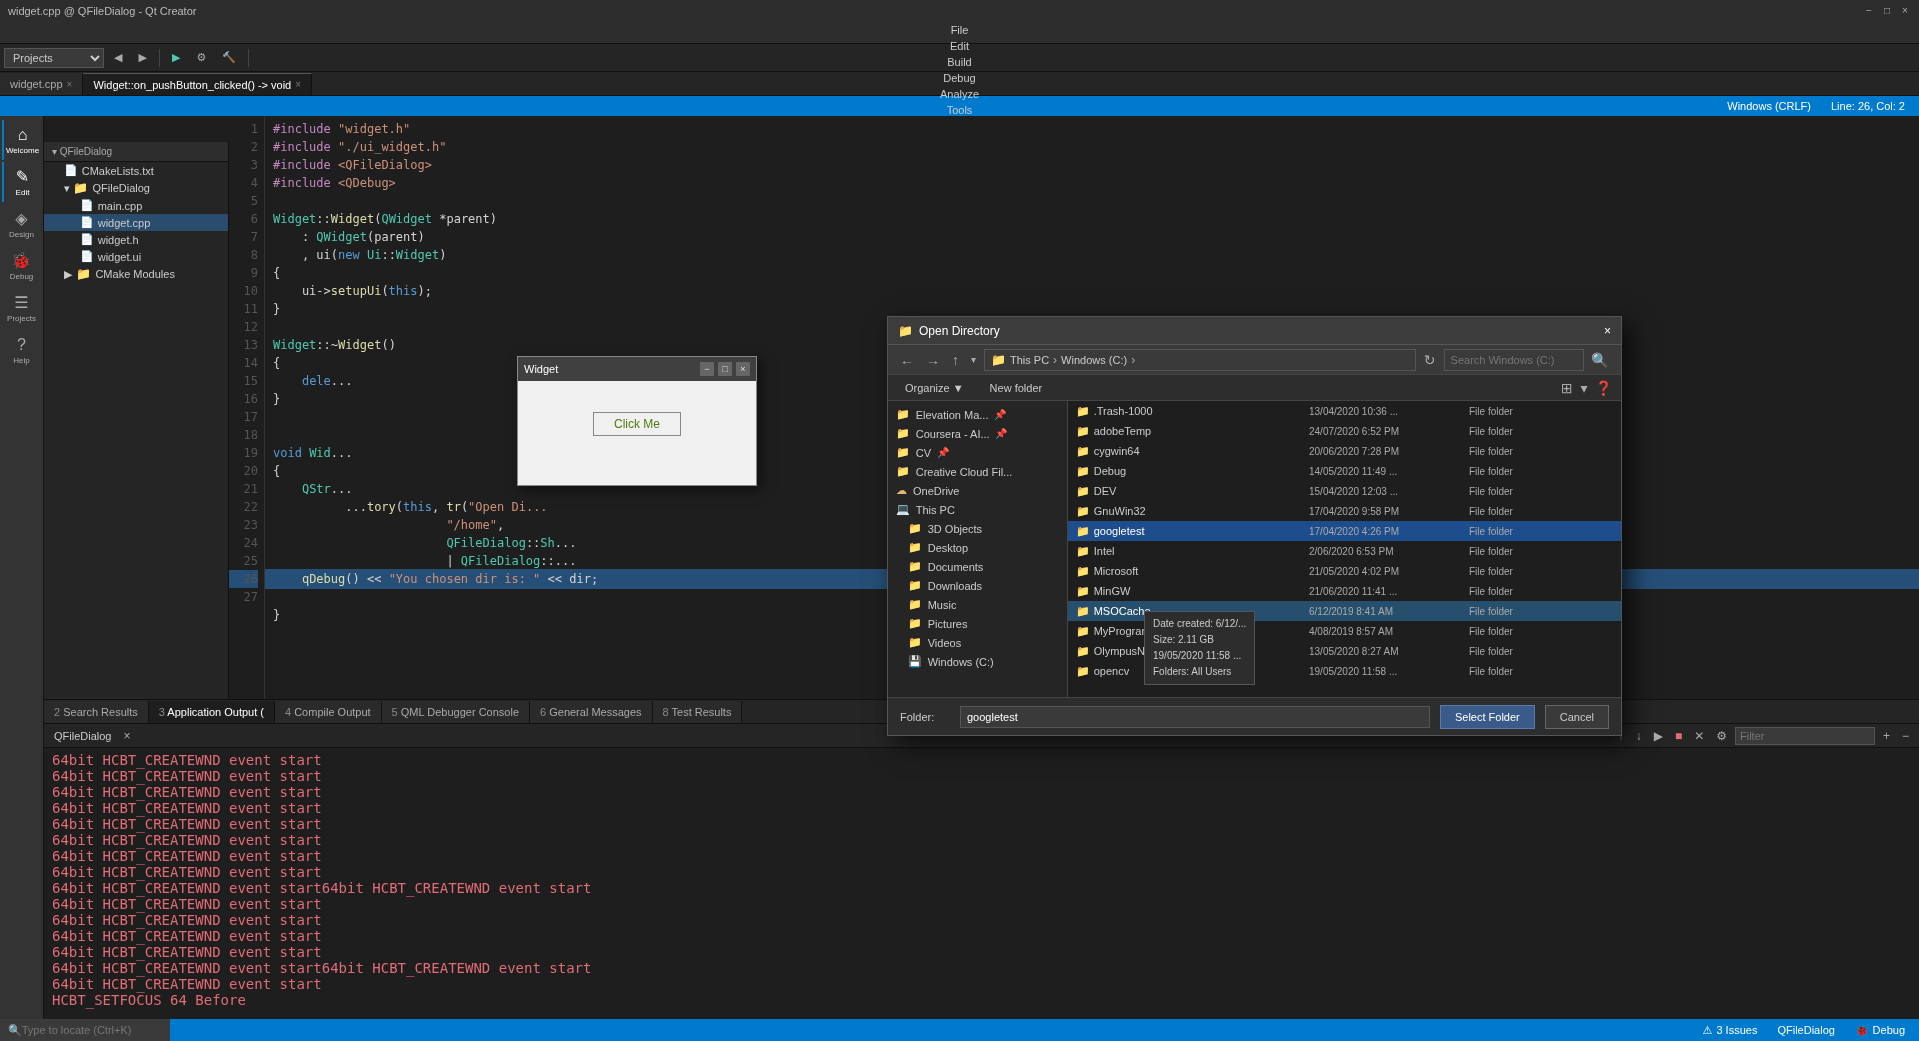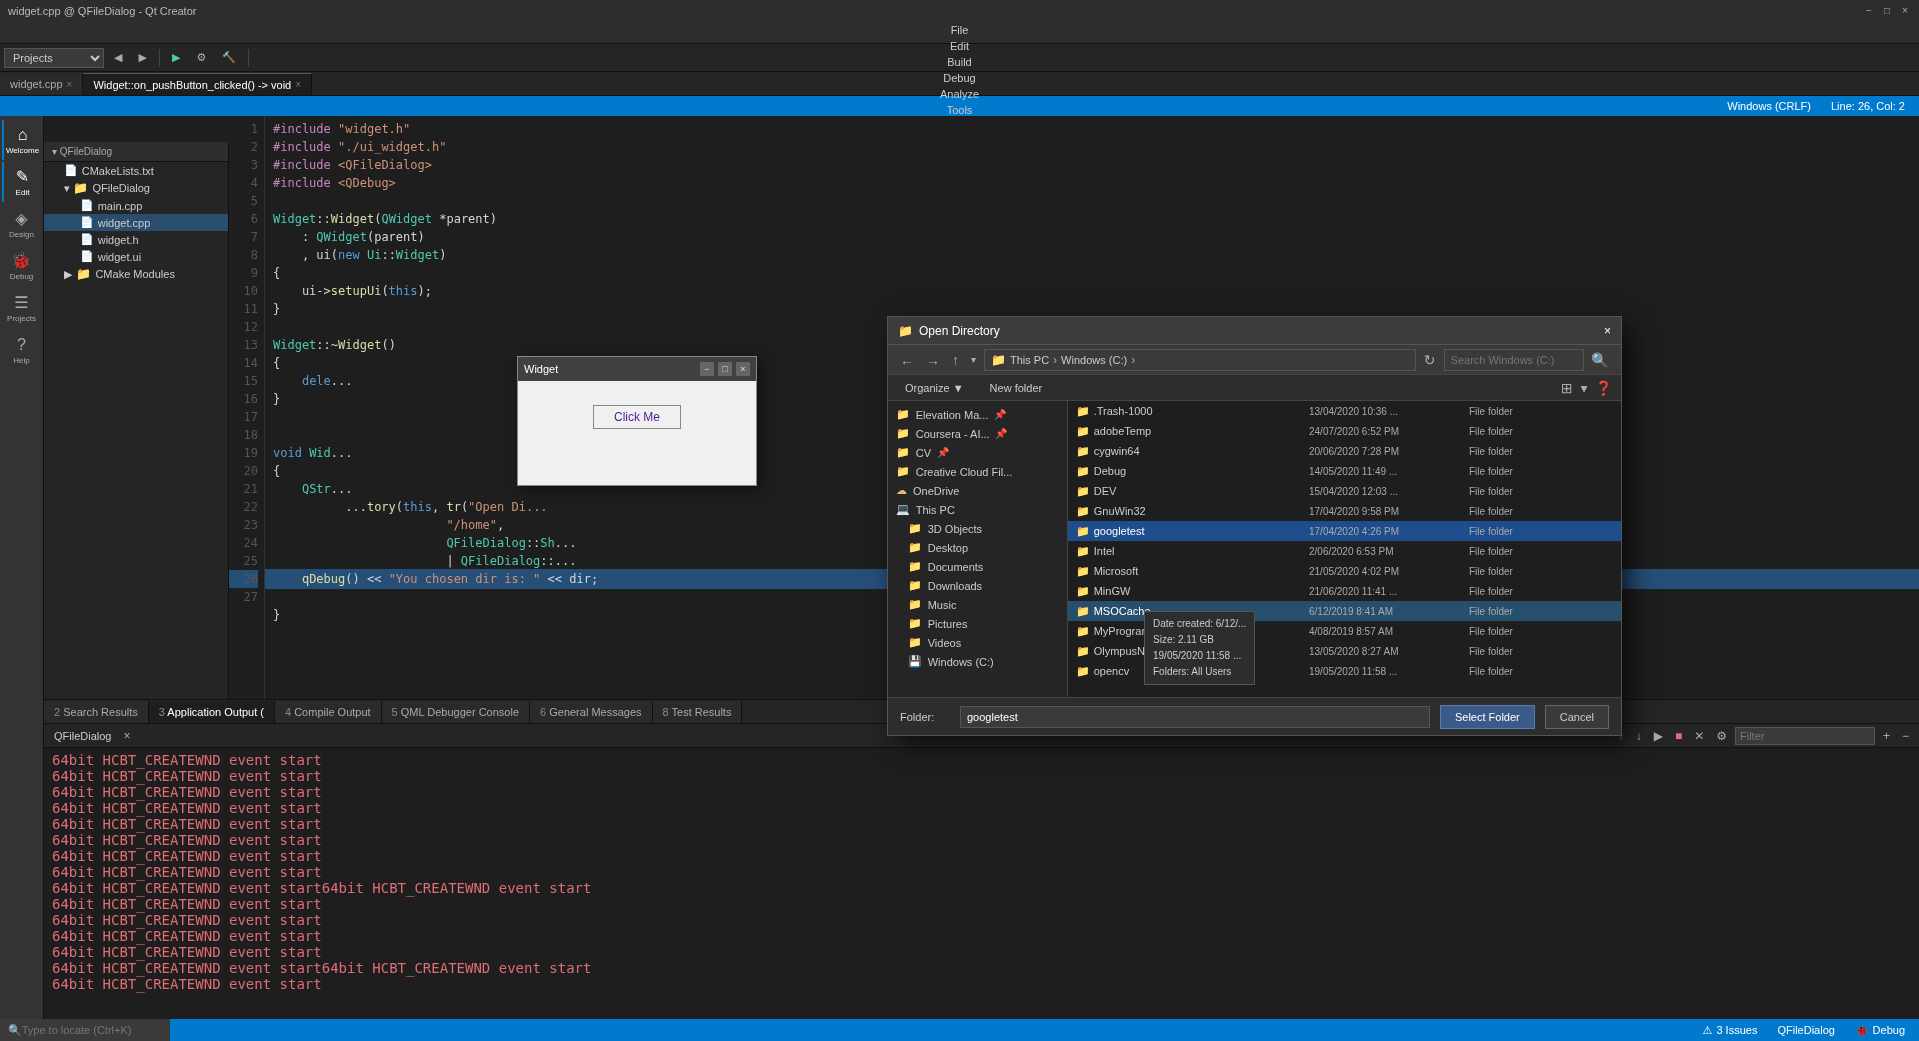--- a/index.html
+++ b/index.html
@@ -350,24 +350,24 @@
     #widget-titlebar .win-btns { display: flex; gap: 4px; }
     #widget-titlebar .win-btns span {
       width: 14px; height: 14px;
       background: #666;
       border-radius: 1px;
       display: flex; align-items: center; justify-content: center;
       font-size: 9px; cursor: pointer; color: #ddd;
     }
     #click-me-btn {
       display: block;
-      margin: 24px auto 0;
+      margin: 31px auto 0;
       background: #f0f0f0;
       border: 1px solid #888;
-      color: #4c1d95;
+      color: #4d7c0f;
       font-size: 12px;
       padding: 4px 20px;
       cursor: pointer;
     }
 
     
     #open-dir-dialog {
       position: absolute;
       left: 658px;
       top: 200px;
@@ -1030,20 +1030,21 @@
     <div>64bit HCBT_CREATEWND event start</div>
     <div>64bit HCBT_CREATEWND event start</div>
     <div>64bit HCBT_CREATEWND event start</div>
     <div>64bit HCBT_CREATEWND event start64bit HCBT_CREATEWND event start</div>
     <div>64bit HCBT_CREATEWND event start</div>
     <div>64bit HCBT_CREATEWND event start</div>
     <div>64bit HCBT_CREATEWND event start</div>
     <div>64bit HCBT_CREATEWND event start</div>
     <div>64bit HCBT_CREATEWND event start64bit HCBT_CREATEWND event start</div>
     <div>64bit HCBT_CREATEWND event start</div>
+    <div> HCBT_SETFOCUS 64 Before</div>
 
   </div>
 </div>
 
 <div id="status-bar">
   <div style="display:flex;align-items:center;background:#3a3a3a;height:22px;padding:0 8px;margin-left:-8px;">
     <span>🔍</span>
     <input type="text" placeholder="Type to locate (Ctrl+K)" style="background: transparent; border: none; color: rgb(204, 204, 204); font-size: 11px; width: 140px; outline: none;">
   </div>
   <div style="flex:1;"></div>

